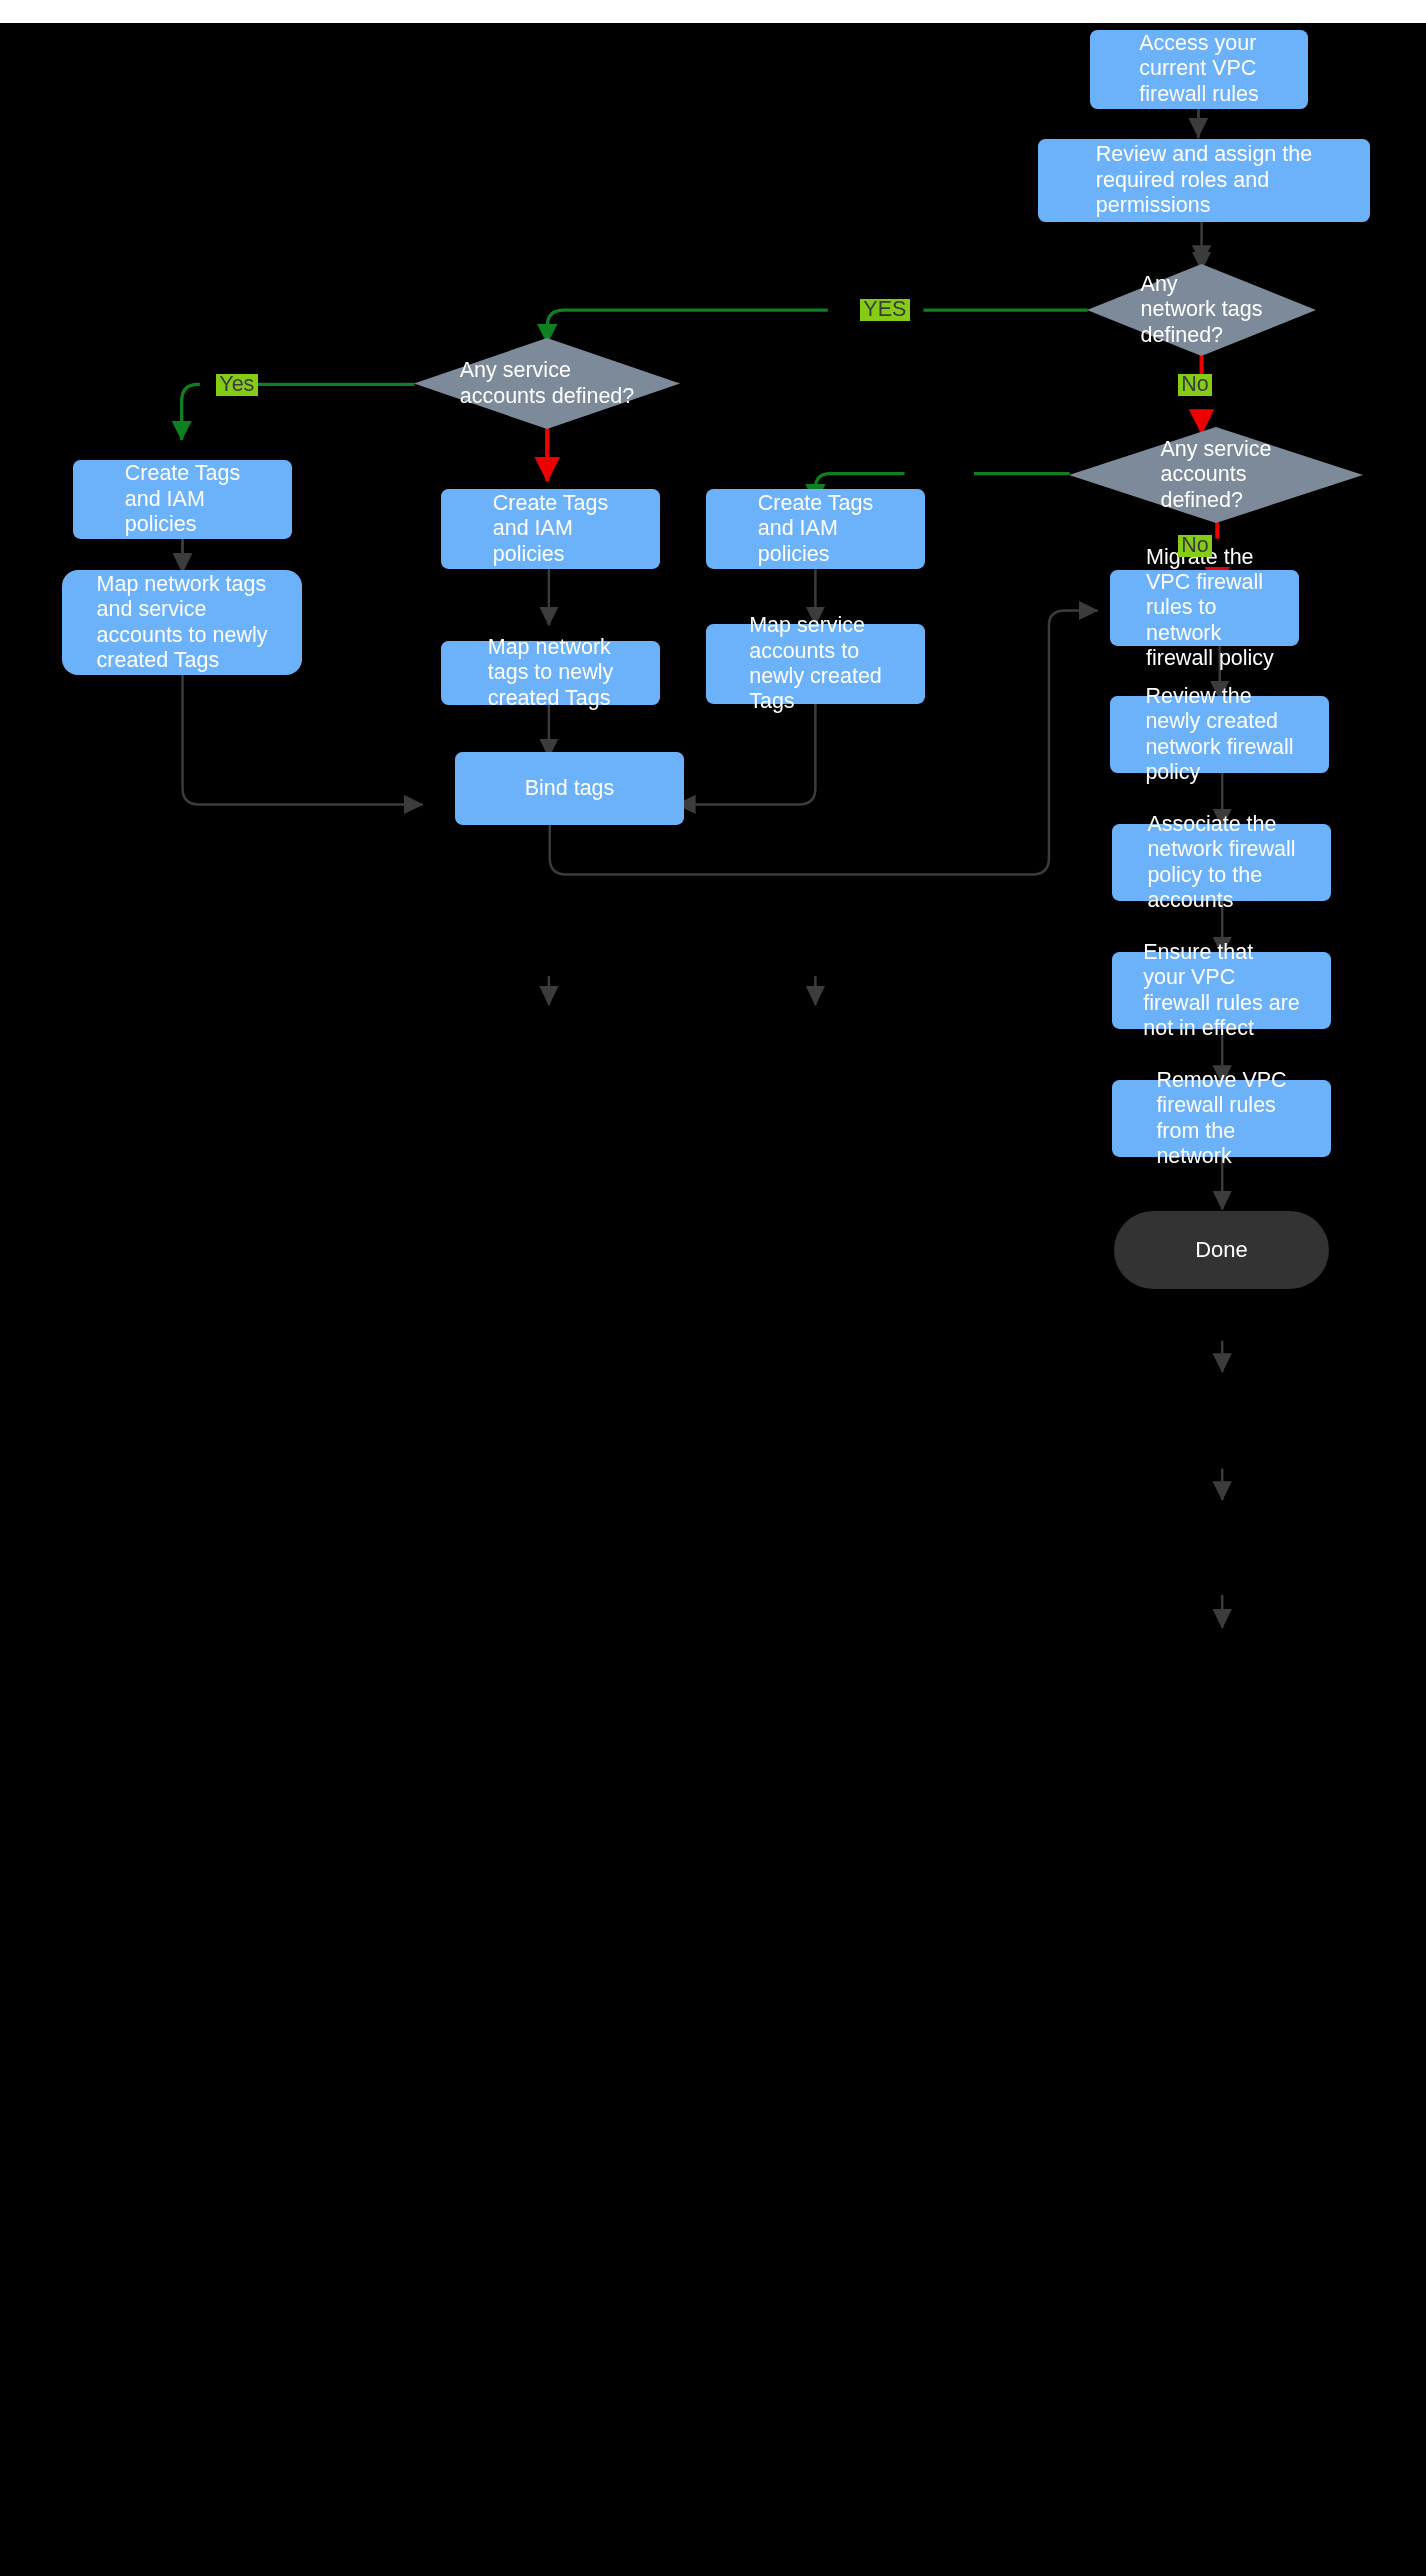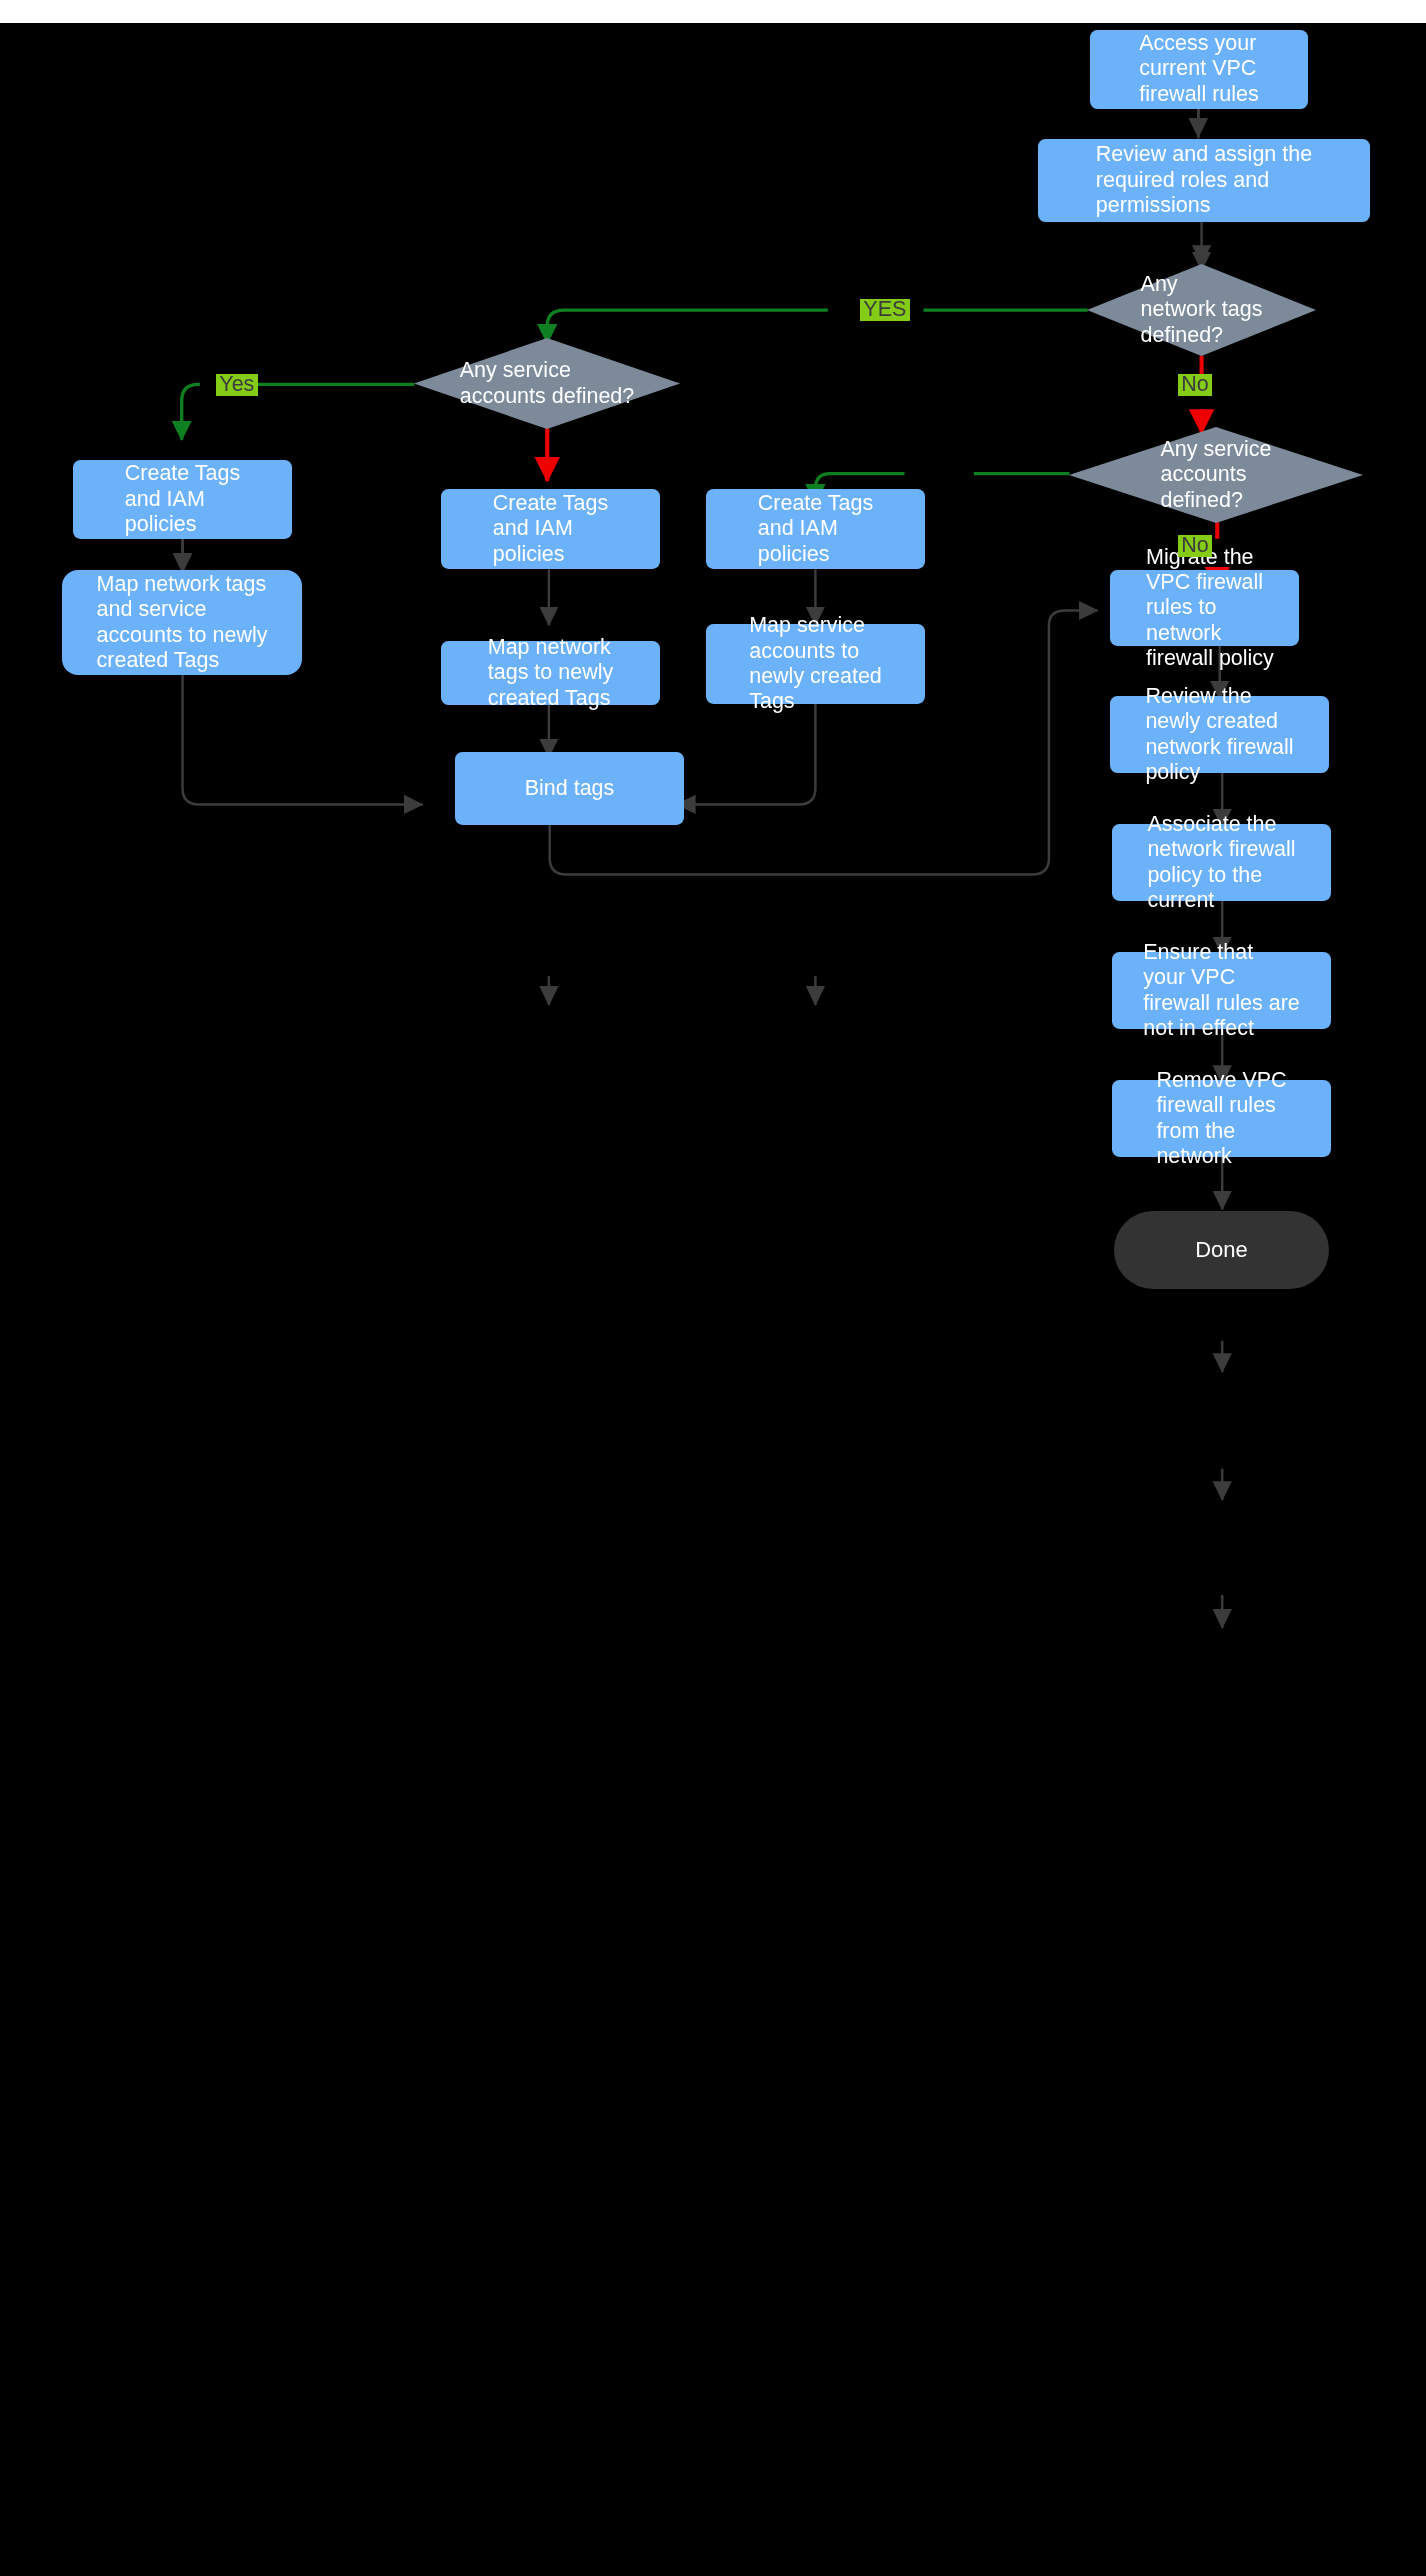--- a/index.html
+++ b/index.html
@@ -243,21 +243,21 @@
     <span>Review the
 newly created
 network firewall
 policy</span>
   </div>
 
   <div class="node process" style="left:1112px; top:801px; width:219px; height:77px;">
     <span>Associate the
 network firewall
 policy to the
-current</span>
+accounts</span>
   </div>
 
   <div class="node process" style="left:1112px; top:929px; width:219px; height:77px;">
     <span>Ensure that
 your VPC
 firewall rules are
 not in effect</span>
   </div>
 
   <div class="node process" style="left:1112px; top:1057px; width:219px; height:77px;">

